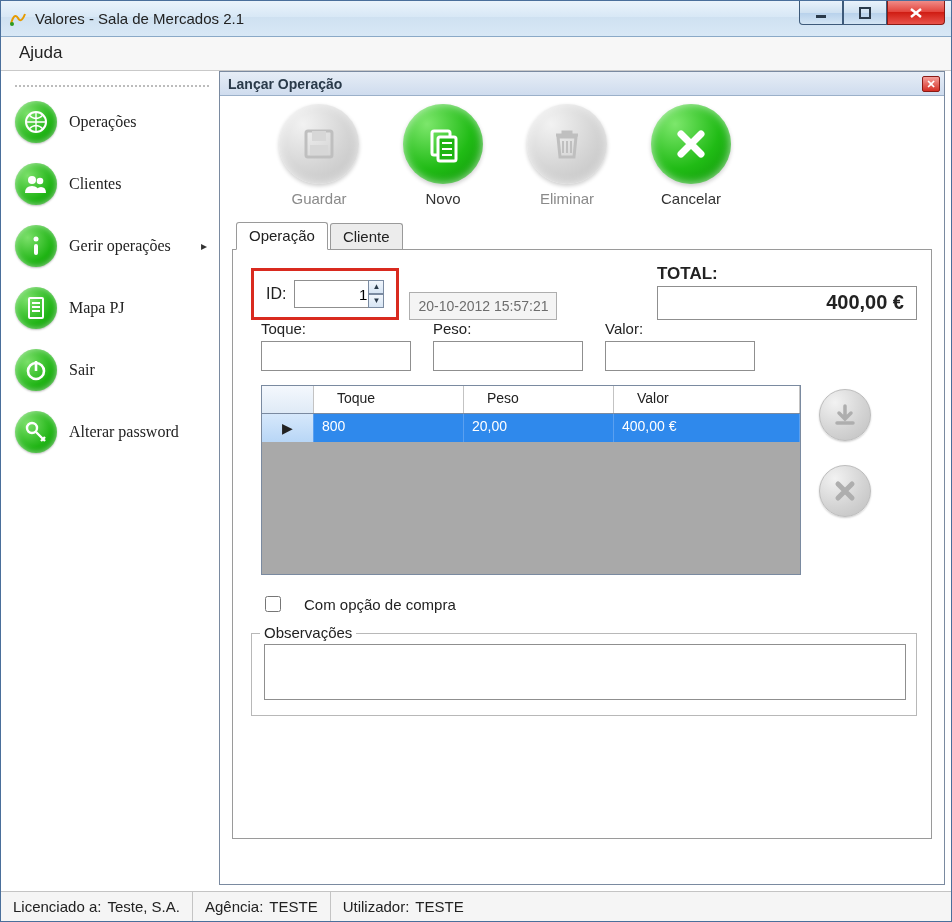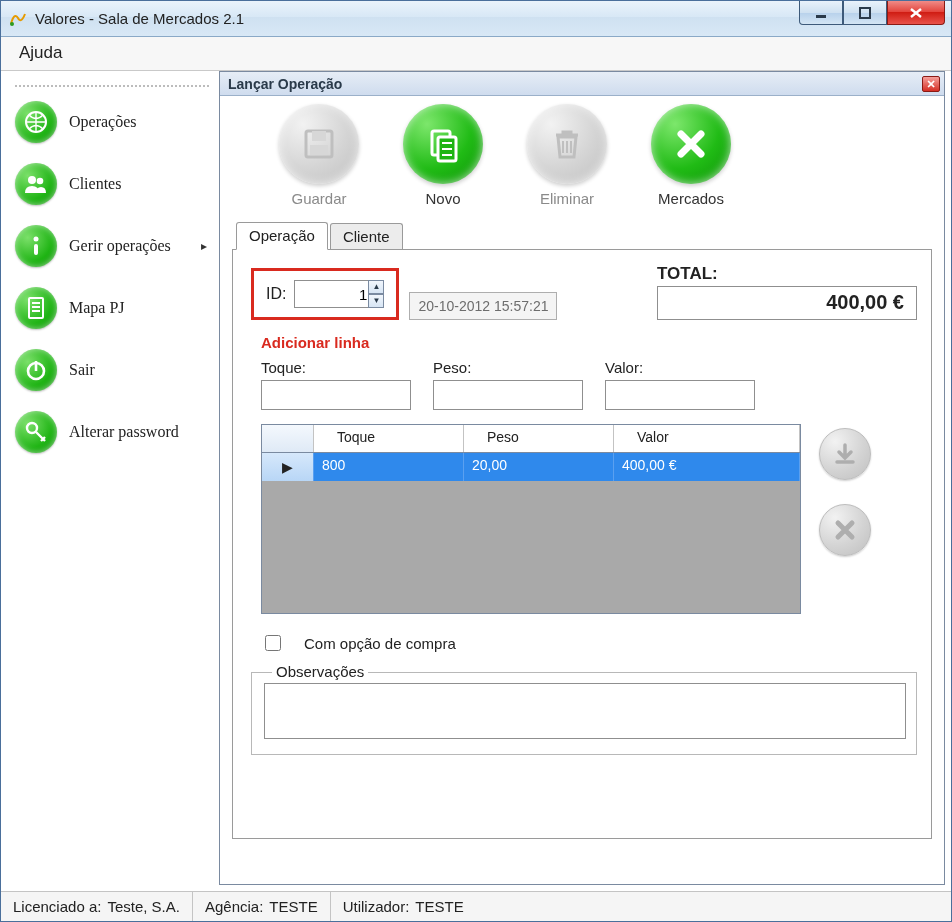--- a/index.html
+++ b/index.html
@@ -257,21 +257,21 @@
     border:1px solid #bdbdbd;
     display:flex; align-items:center; justify-content:center;
     color:#9e9e9e;
     box-shadow: 0 1px 2px rgba(0,0,0,.2);
   }
 
   .chk-row { margin:18px 0 0 10px; display:flex; align-items:center; gap:20px; font-size:15px; }
   .chk-row input{ width:16px; height:16px; }
 
   .obs-group { margin-top:18px; border:1px solid #b8b8b8; padding:10px 10px 12px 12px; position:relative; }
-  .obs-group .legend { position:absolute; top:-10px; left:20px; background:#fff; padding:0 4px; font-size:15px; }
+  .obs-group .legend { position:absolute; top:-10px; left:8px; background:#fff; padding:0 4px; font-size:15px; }
   .obs-text { width:100%; height:56px; border:1px solid #8f8f8f; resize:none; }
 
   
   .statusbar {
     height:30px; border-top:1px solid #c4c4c4;
     display:flex; align-items:center;
     font-size:15px;
     position:absolute; bottom:0; left:0; right:0;
     background:#f5f5f5;
   }
@@ -411,21 +411,21 @@
               </svg>
           </div>
           <span>Eliminar</span>
         </div>
         <div class="tbtn">
           <div class="circ green">
             <svg width="44" height="44" viewBox="0 0 44 44">
                 <path d="M12 12 L32 32 M32 12 L12 32" stroke="#fff" stroke-width="7" stroke-linecap="round"></path>
               </svg>
           </div>
-          <span>Mercados</span>
+          <span>Cancelar</span>
         </div>
       </div>
 
       <div class="tabstrip">
         <div class="tab active">Operação</div>
         <div class="tab">Cliente</div>
       </div>
       <div class="tabpanel">
 
         <div class="row1">
@@ -439,21 +439,20 @@
               </div>
             </div>
           </div>
           <div class="date-field">20-10-2012 15:57:21</div>
           <div class="total-block">
             <div class="tlabel">TOTAL:</div>
             <div class="total-box">400,00 €</div>
           </div>
         </div>
 
-        <div class="addline">Adicionar linha</div>
 
         <div class="row2">
           <div class="fcol">
             <label>Toque:</label>
             <input class="tinput w1" value="" style="">
           </div>
           <div class="fcol">
             <label>Peso:</label>
             <input class="tinput w2" value="" style="">
           </div>

